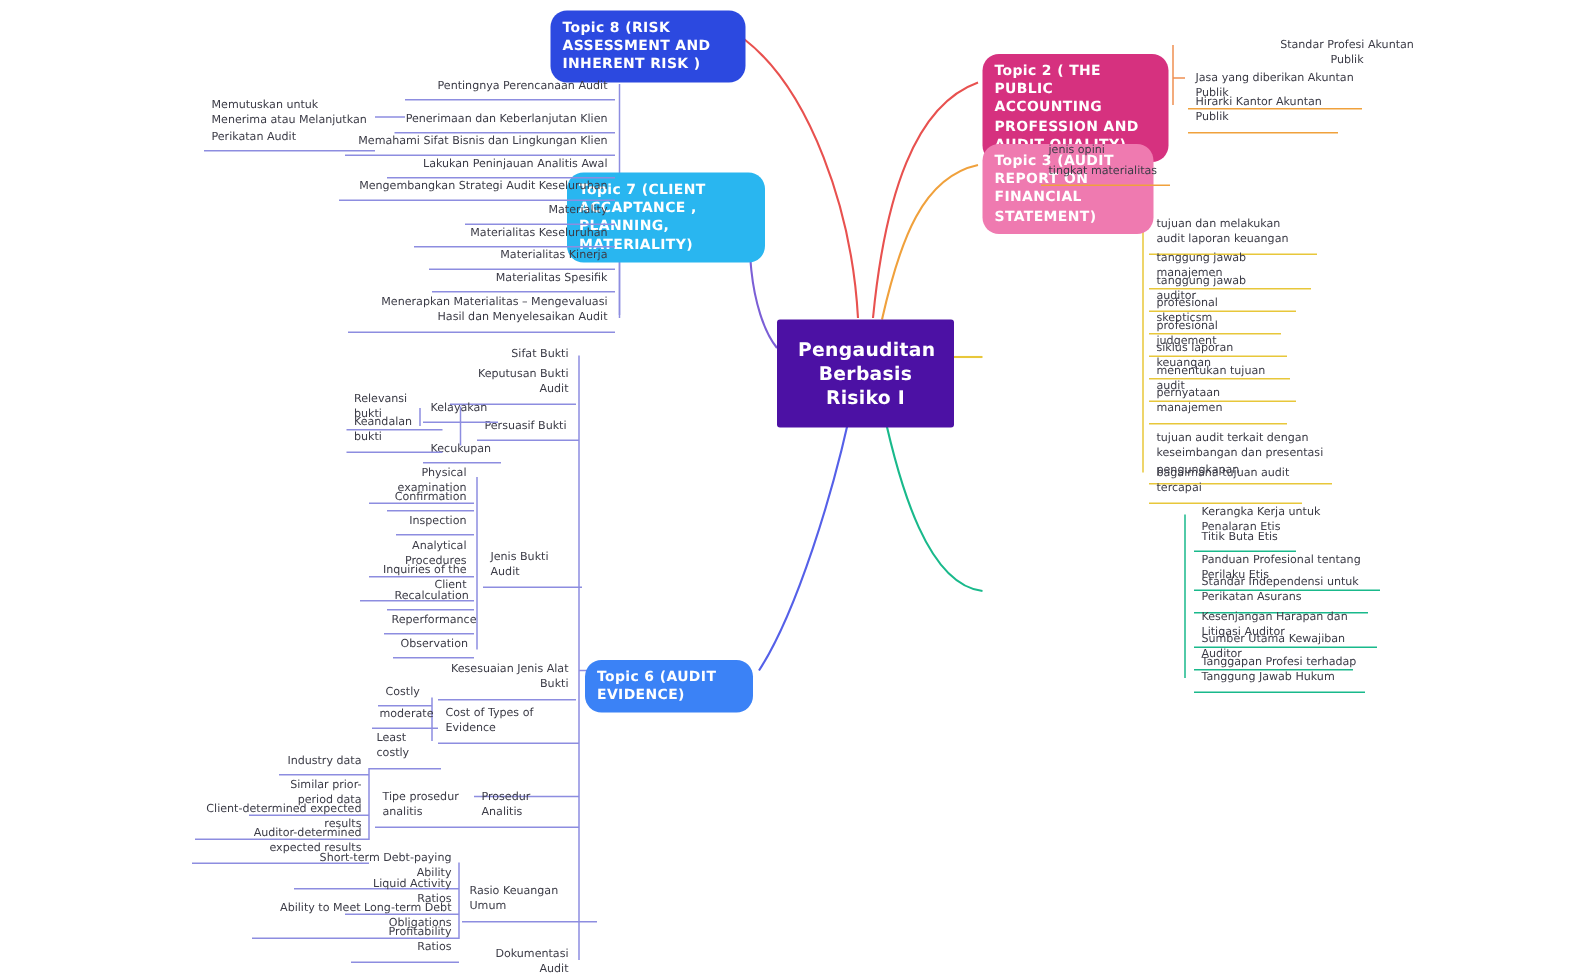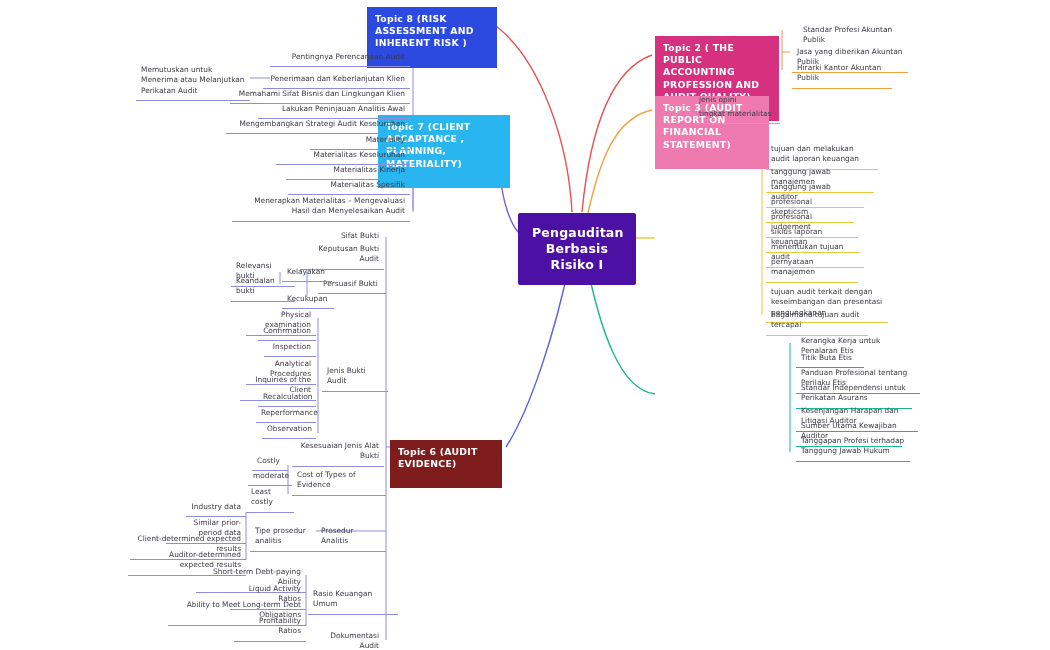--- a/index.html
+++ b/index.html
@@ -13,25 +13,25 @@
   
   .root{
     background:#4c11a4;color:#ffffff;font-weight:bold;font-size:12.5px;
     line-height:16px;padding:12px 14px;border-radius:2px;text-align:center;
     letter-spacing:.2px;
   }
 
   
   .topic{
     color:#ffffff;font-weight:bold;font-size:9.3px;line-height:12.2px;
-    padding:6px 8px 18px 8px;letter-spacing:.25px;border-radius:0;
+    padding:6px 8px 5px 8px;letter-spacing:.25px;border-radius:11px;
   }
   .topic.t8{background:#2c49e0;}
   .topic.t7{background:#29b6f0;}
-  .topic.t6{background:#7f1d1d;}
+  .topic.t6{background:#3b82f6;}
   .topic.t2{background:#d6317f;}
   .topic.t3{background:#ef7ab0;}
   .topic.t5{background:#b45ad0;}
   .topic.t4{background:#a62fcf;}
 
   
   .leaf{
     position:absolute;font-size:7.4px;line-height:10.4px;color:#3b3b46;
     padding:3px 5px 4px 5px;box-sizing:border-box;
     border-bottom:1.3px solid #8d8de0;
@@ -109,21 +109,21 @@
   <div class="node topic t7" style="left:378px;top:115px;width:132px;">Topic 7 (CLIENT ACCAPTANCE , PLANNING, MATERIALITY)</div>
 
   <div class="node topic t6" style="left:390px;top:440px;width:112px;">Topic 6 (AUDIT EVIDENCE)</div>
 
   <div class="node topic t2" style="left:655px;top:36px;width:124px;">Topic 2 ( THE PUBLIC ACCOUNTING PROFESSION AND AUDIT QUALITY)</div>
 
   <div class="node topic t3" style="left:655px;top:96px;width:114px;">Topic 3 (AUDIT REPORT ON FINANCIAL STATEMENT)</div>
 
 
 
-  <div class="leaf l plain" style="left:798px;top:22px;width:120px;">Standar Profesi Akuntan Publik</div>
+  <div class="leaf l plain" style="left:838px;top:22px;width:120px;text-align:center;">Standar Profesi Akuntan Publik</div>
   <div class="leaf l orange" style="left:792px;top:44px;width:116px;">Jasa yang diberikan Akuntan Publik</div>
   <div class="leaf l orange" style="left:792px;top:60px;width:100px;">Hirarki Kantor Akuntan Publik</div>
 
   <div class="leaf l plain" style="left:694px;top:92px;width:80px;">jenis opini</div>
   <div class="leaf l orange" style="left:694px;top:106px;width:86px;">tingkat materialitas</div>
 
   <div class="leaf l yellow" style="left:766px;top:141px;width:112px;">tujuan dan melakukan audit laporan keuangan</div>
   <div class="leaf l yellow" style="left:766px;top:164px;width:108px;">tanggung jawab manajemen</div>
   <div class="leaf l yellow" style="left:766px;top:179px;width:98px;">tanggung jawab auditor</div>
   <div class="leaf l yellow" style="left:766px;top:194px;width:88px;">profesional skepticsm</div>

